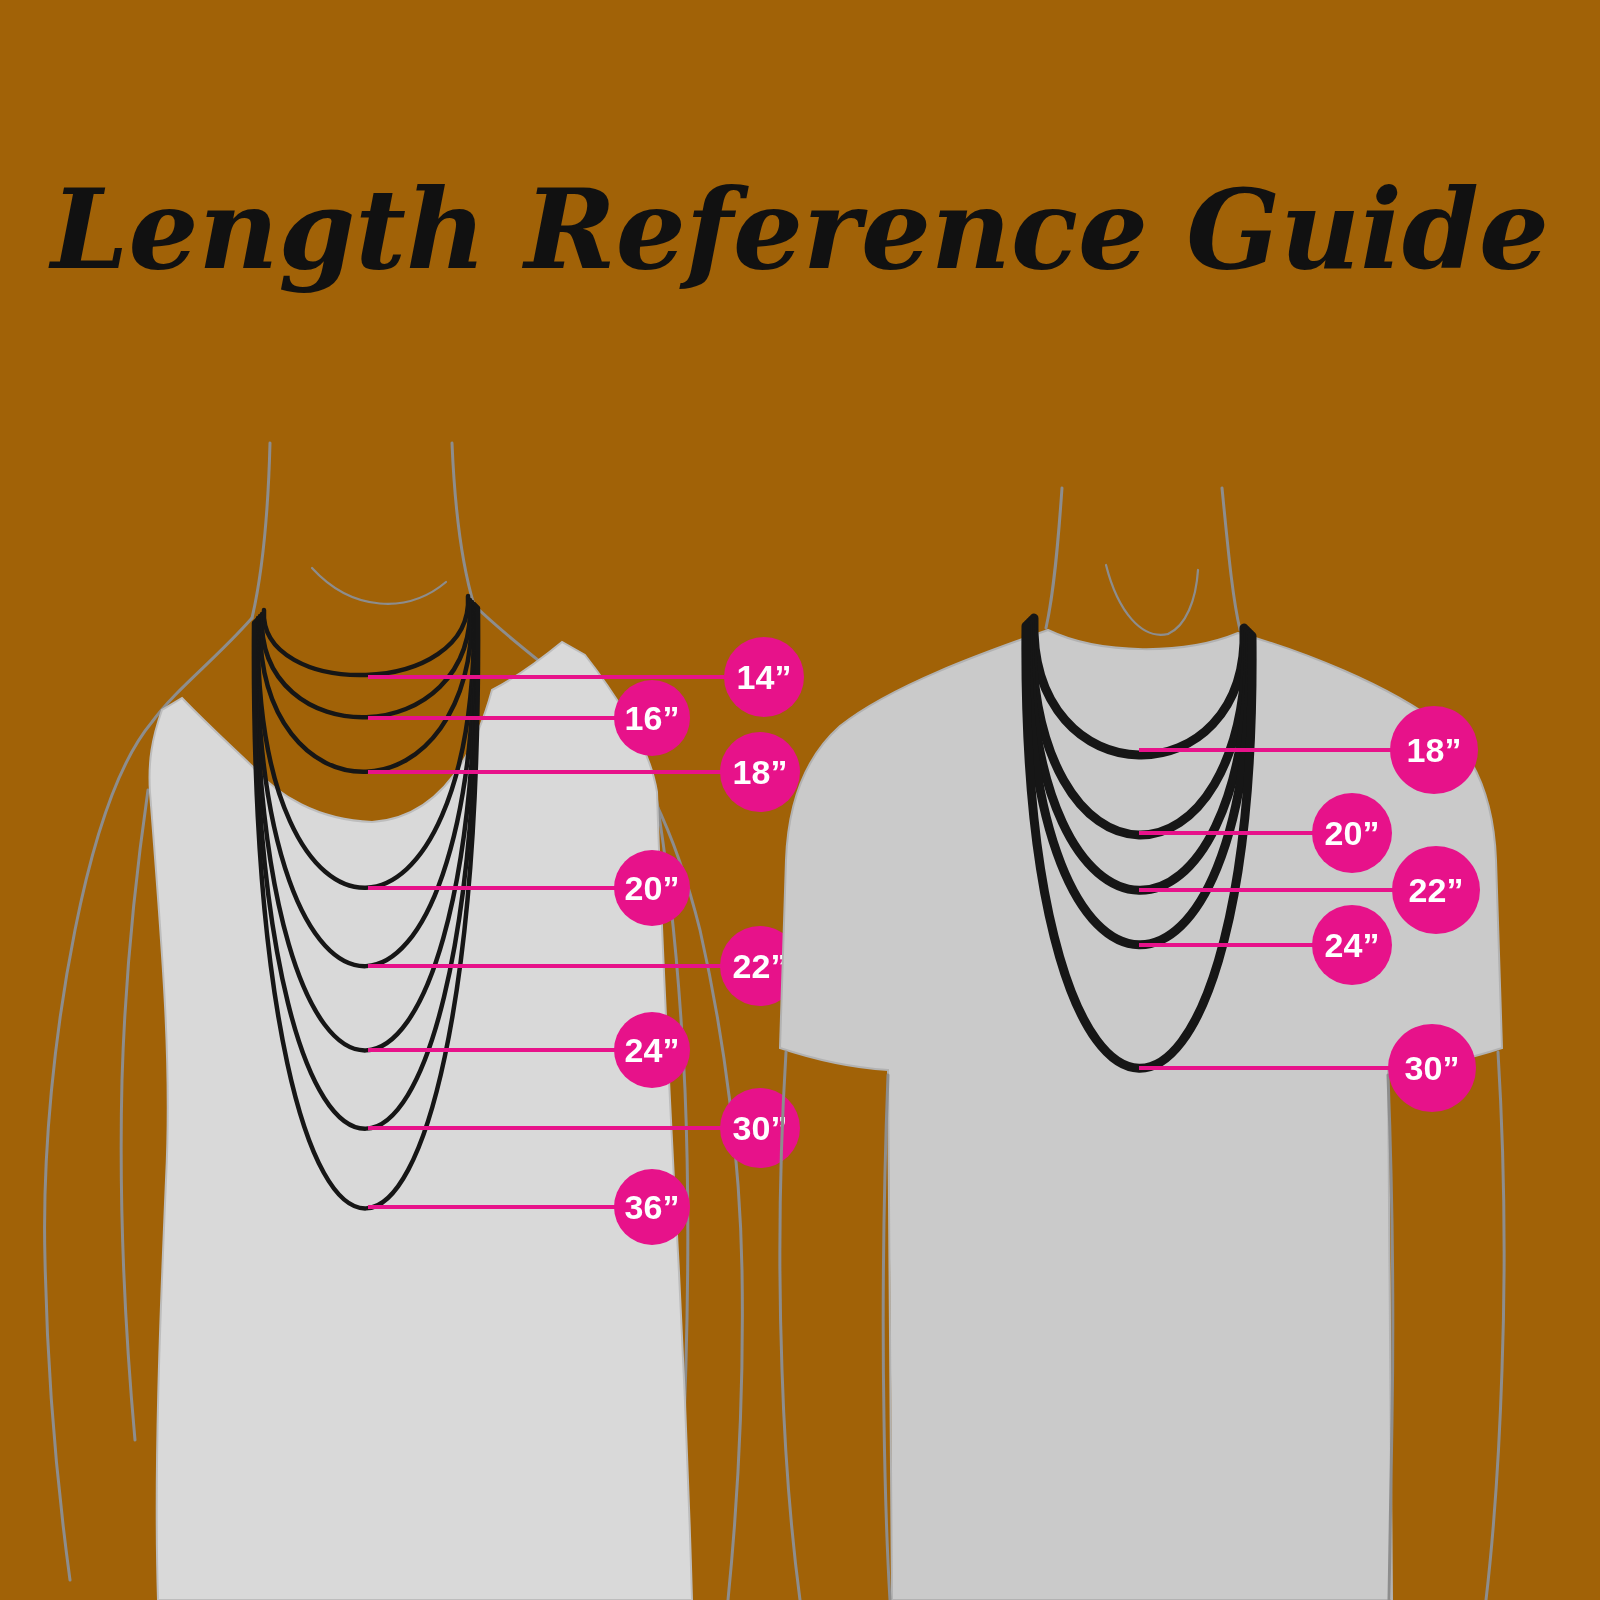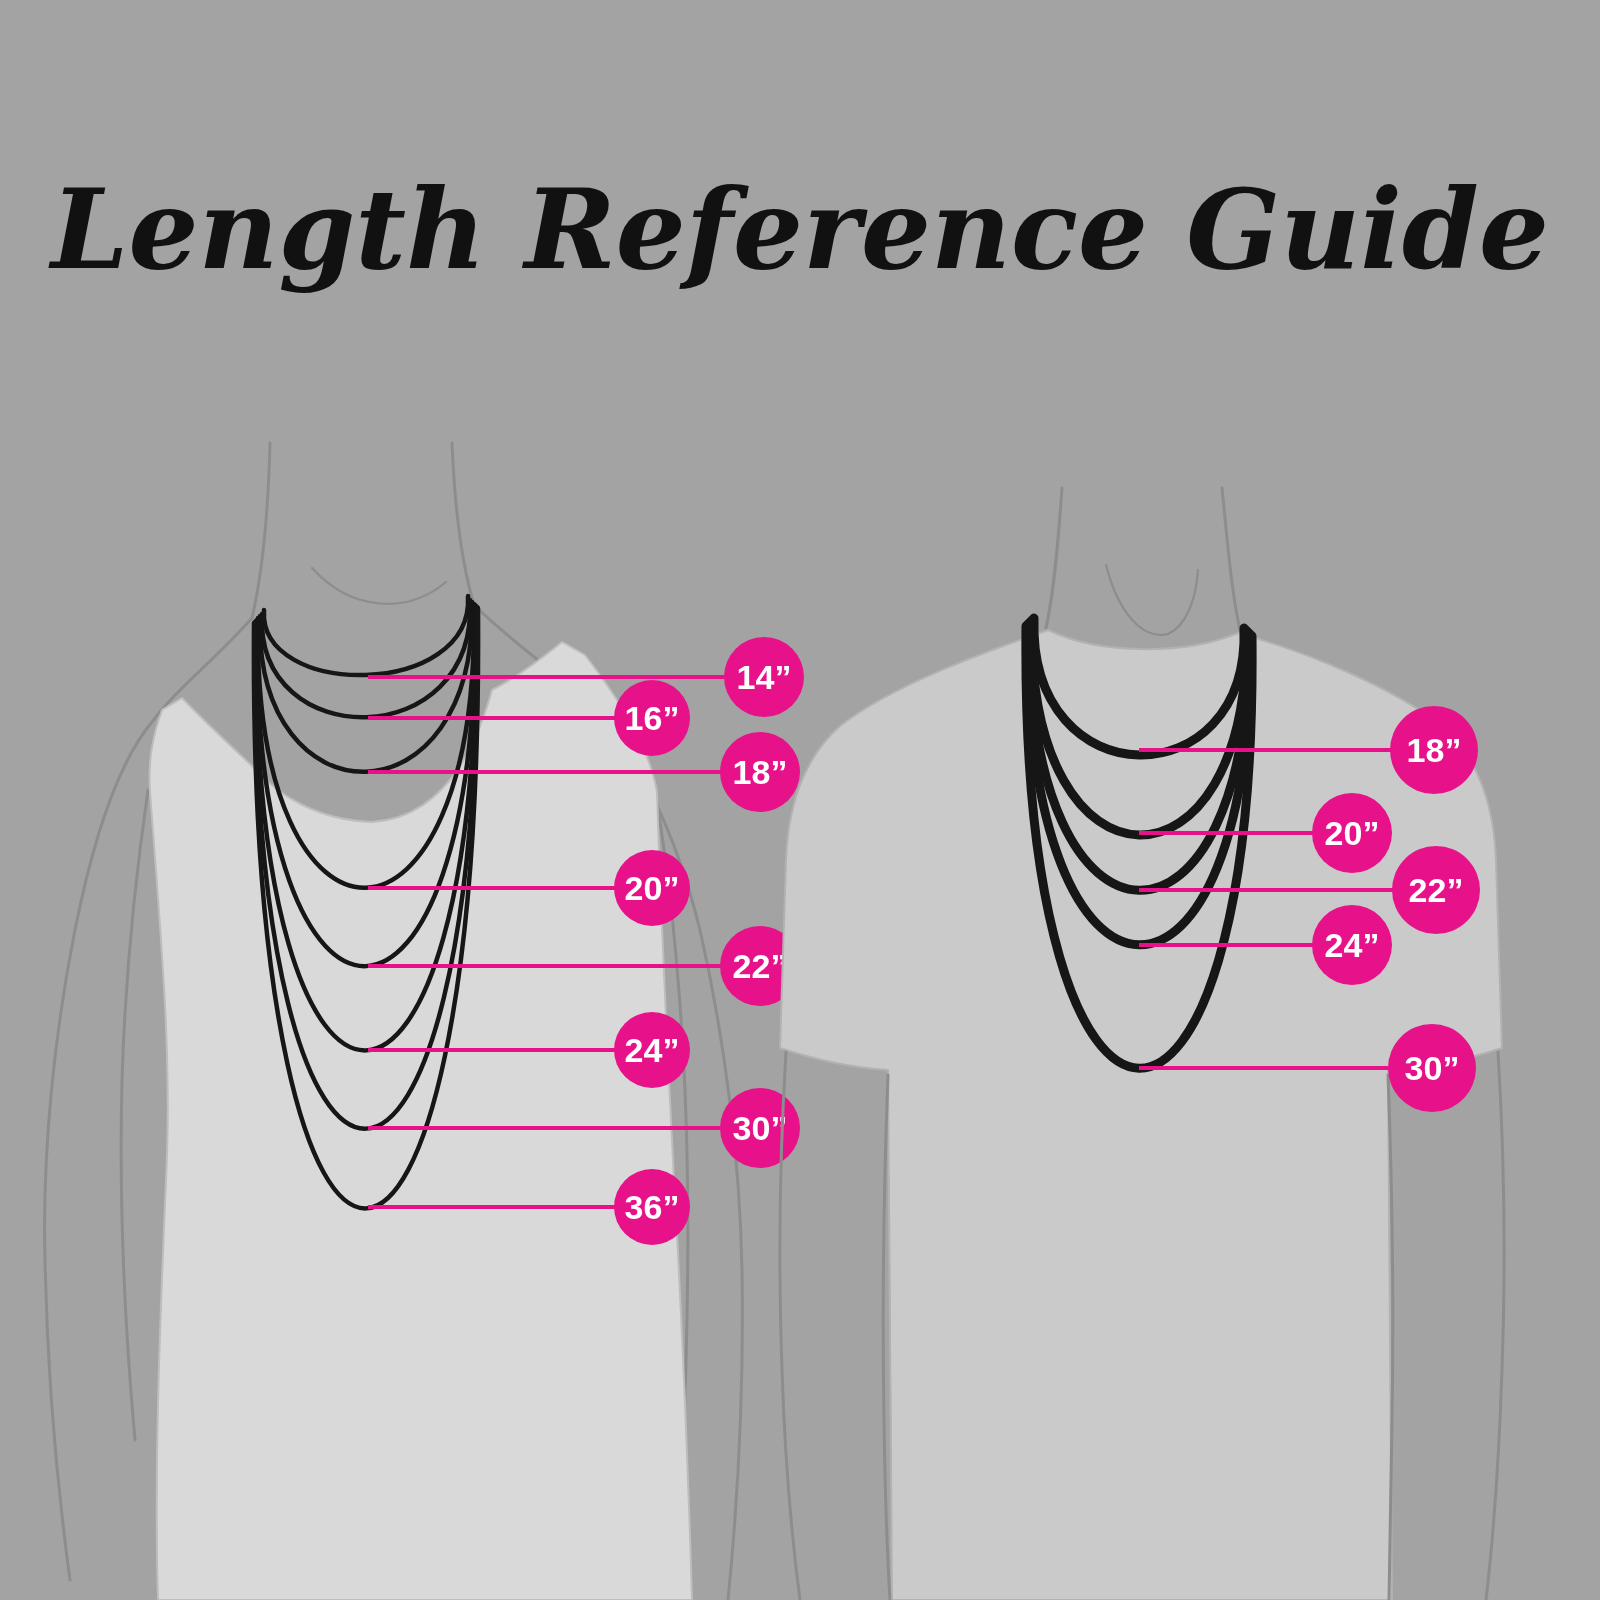--- a/index.html
+++ b/index.html
@@ -1,19 +1,19 @@
 <!DOCTYPE html>
 <html style="--accent: #e7128a; --garment-women: #d9d9d9; --garment-men: #cacaca; --outline: #8d8d8d; --necklace: #161616;"><head>
 <meta charset="utf-8">
 <style>
   html,body{margin:0;padding:0;background:#ffffff;}
   .canvas{
     position:relative;
     width:1600px;height:1600px;
-    background:#a3a3a3;
+    background:#a16207;
     overflow:hidden;
     font-family:"Liberation Sans", sans-serif;
   }
   svg{display:block;}
   .title-text{
     font-family:"DejaVu Serif", serif;
     font-style:italic;
     font-weight:700;
     font-size:110px;
     fill:#111111;

